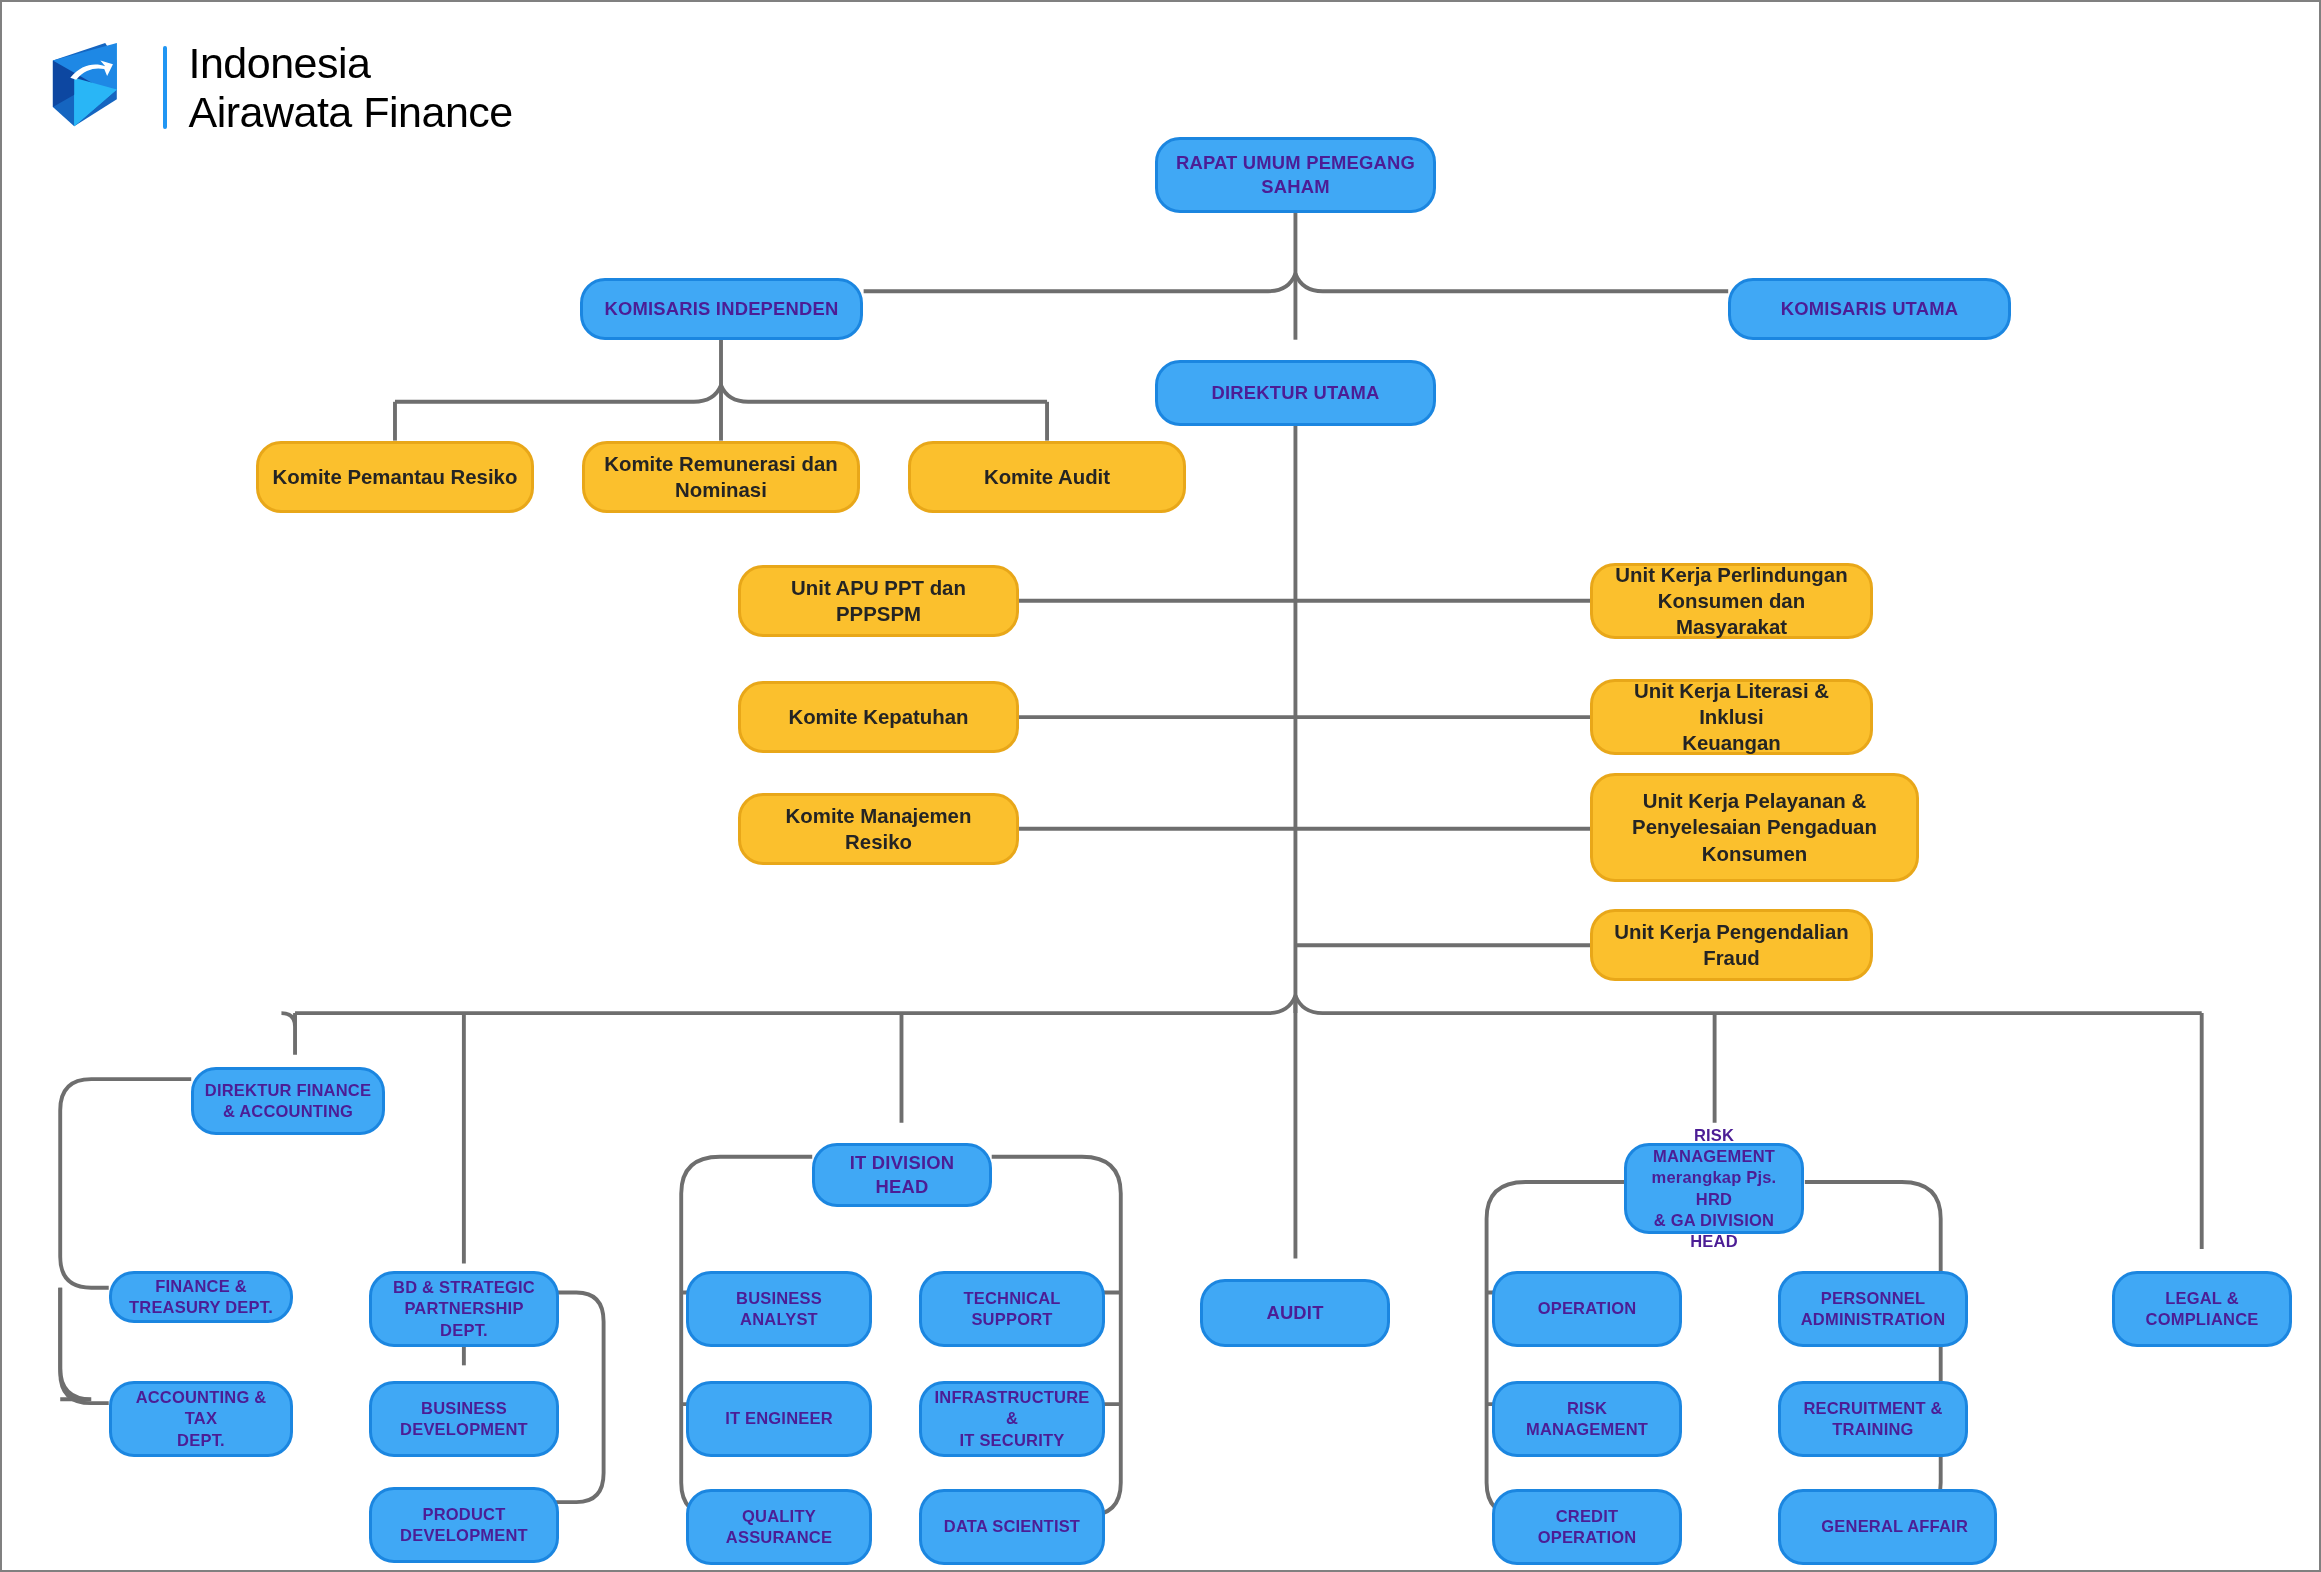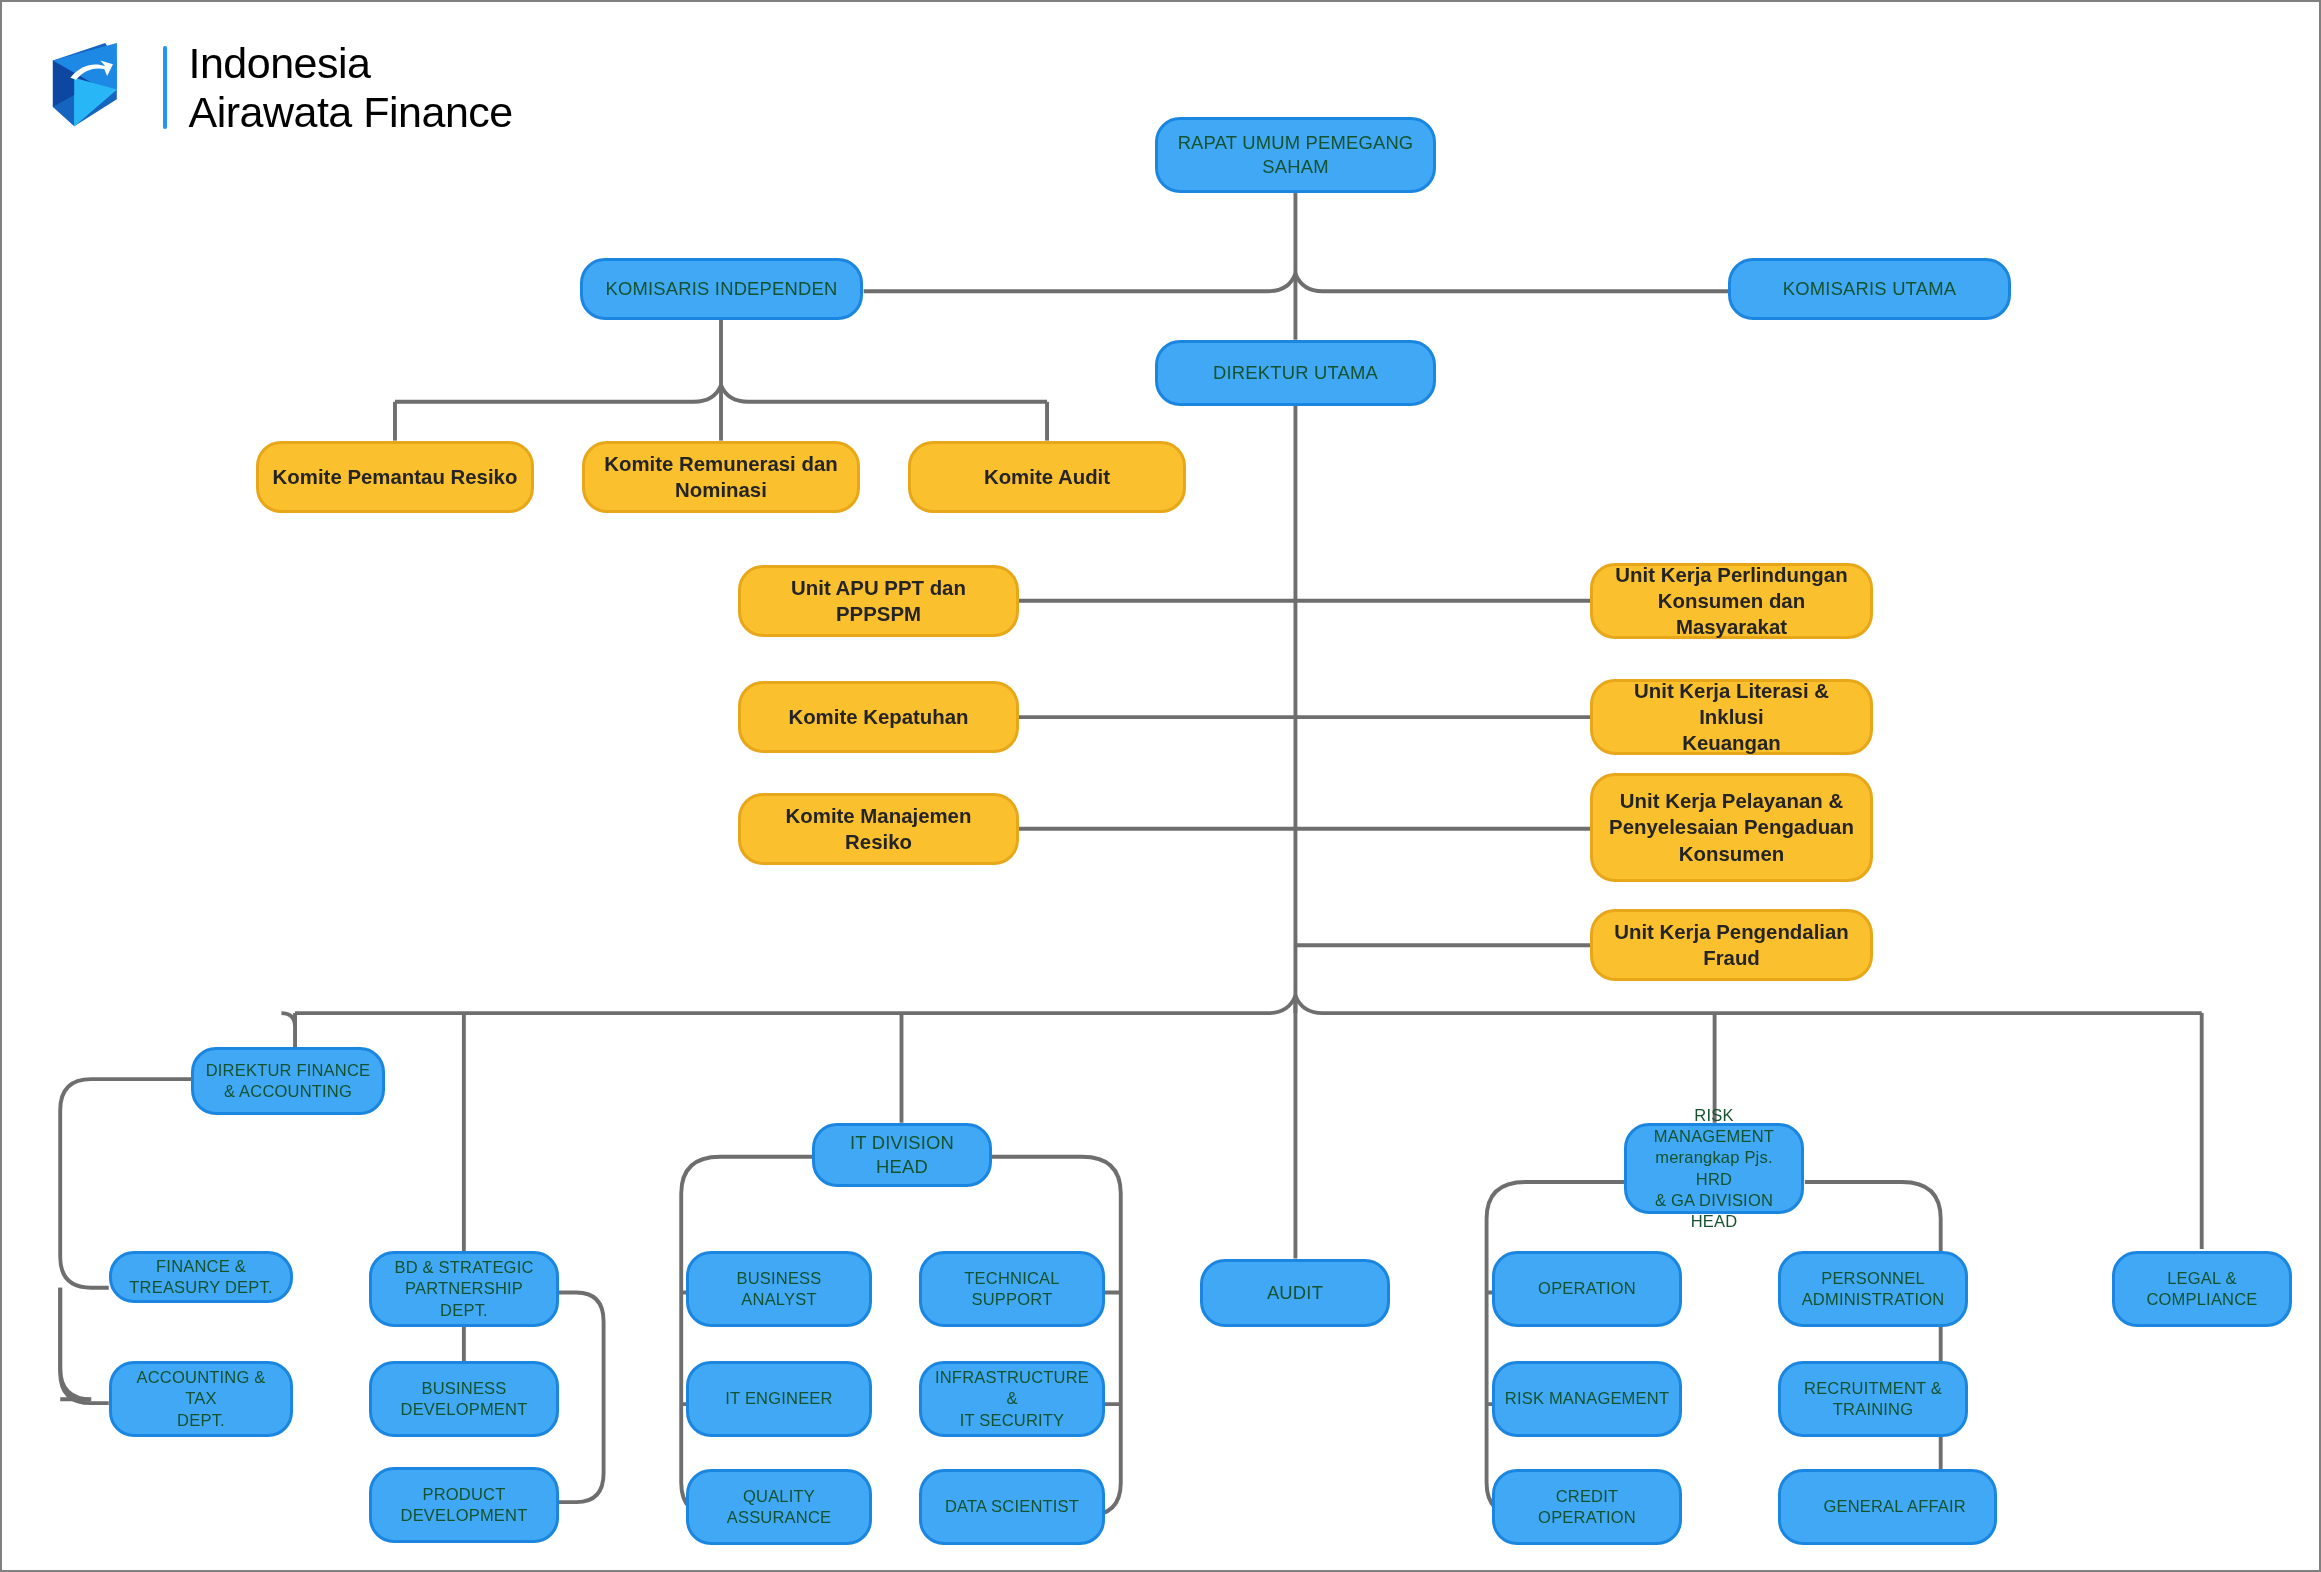--- a/index.html
+++ b/index.html
@@ -63,24 +63,25 @@
     justify-content: center;
     text-align: center;
     border-radius: 25px;
     padding: 5.8px 9.7px;
     line-height: 1.28;
     z-index: 3;
   }
   .node.blue {
     background: #40a8f5;
     border: 3.9px solid #1b86e0;
-    color: #14532d;
-    font-weight: 400;
+    color: #4c1d95;
+    font-weight: 700;
     font-size: 18.4px;
     letter-spacing: 0.2px;
+    margin-top: 20px;
   }
   .node.yellow {
     background: #fbc02d;
     border: 3.9px solid #e8a719;
     color: #242424;
     font-weight: 700;
     font-size: 20.4px;
   }
   .node.small { font-size: 16.5px; }
   .node span { display: block; }
@@ -215,21 +216,21 @@
     </div>
   </div>
 
   <div class="node yellow" style="left:1588px; top:677px; width:283px; height:76px;">
     <div>
       <span>Unit Kerja Literasi &amp; Inklusi</span>
       <span>Keuangan</span>
     </div>
   </div>
 
-  <div class="node yellow" style="left:1588px; top:771px; width:283px; height:109px;">
+  <div class="node yellow" style="left:1588px; top:771px; width:329px; height:109px;">
     <div>
       <span>Unit Kerja Pelayanan &amp;</span>
       <span>Penyelesaian Pengaduan</span>
       <span>Konsumen</span>
     </div>
   </div>
 
   <div class="node yellow" style="left:1588px; top:907px; width:283px; height:72px;">
     <span>Unit Kerja Pengendalian Fraud</span>
   </div>

